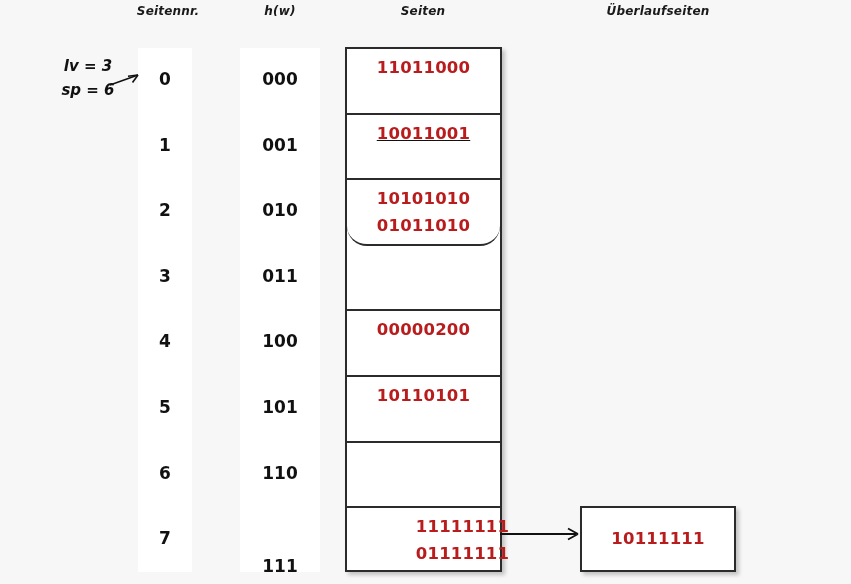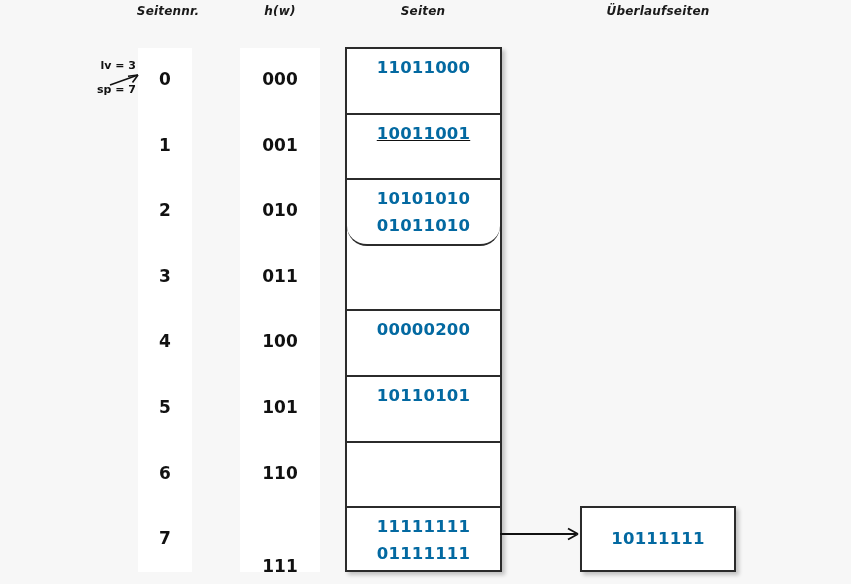--- a/index.html
+++ b/index.html
@@ -50,23 +50,24 @@
   }
   #band-seitennr { left: 138px; width: 54px; }
   #band-hw       { left: 240px; width: 80px; }
 
   
   #annotation {
     position: absolute;
     left: 40px;
     top: 54px;
     width: 96px;
-    text-align: right;
+    text-align: center;
+    font-style: italic;
     font-weight: 700;
-    font-size: 11px;
+    font-size: 15px;
     line-height: 24px;
     color: #111111;
     white-space: nowrap;
   }
   #annotation .ann-line { display: block; }
 
   #annotation-arrow {
     position: absolute;
     left: 108px;
     top: 68px;
@@ -110,21 +111,21 @@
     flex-direction: column;
     align-items: center;
     justify-content: flex-start;
     padding-top: 5px;
   }
   .page-row.last { border-bottom: none; }
   .page-entry {
     font-size: 16.5px;
     font-weight: 600;
     line-height: 27px;
-    color: #0369a1;
+    color: #b91c1c;
     letter-spacing: 0.2px;
   }
 
   
   #overflow-box {
     position: absolute;
     left: 580px;
     top: 506px;
     width: 156px;
     height: 66px;
@@ -155,21 +156,21 @@
   <div class="col-band" id="band-seitennr"></div>
   <div class="col-band" id="band-hw"></div>
 
   <div class="col-header" id="hdr-seitennr">Seitennr.</div>
   <div class="col-header" id="hdr-hw">h(w)</div>
   <div class="col-header" id="hdr-seiten">Seiten</div>
   <div class="col-header" id="hdr-ueber">Überlaufseiten</div>
 
   <div id="annotation">
     <span class="ann-line">lv = 3</span>
-    <span class="ann-line">sp = 7</span>
+    <span class="ann-line">sp = 6</span>
   </div>
   <svg id="annotation-arrow" viewBox="0 0 36 24">
     <line x1="2" y1="17" x2="30" y2="7" stroke="#111111" stroke-width="1.6"></line>
     <path d="M30 7 L20 8.2 M30 7 L24.5 14.5" stroke="#111111" stroke-width="1.6" fill="none"></path>
   </svg>
 
   <div id="seitennr-cells">
       <div class="cell seitennr" style="top: 47px;">0</div>
       <div class="cell seitennr" style="top: 112.6px;">1</div>
       <div class="cell seitennr" style="top: 178.2px;">2</div>
@@ -202,21 +203,21 @@
         <div class="page-entry">01011010</div>
       </div>
       <div class="page-row" style="top: 196.8px;"></div>
       <div class="page-row" style="top: 262.4px;">
         <div class="page-entry">00000200</div>
       </div>
       <div class="page-row" style="top: 328px;">
         <div class="page-entry">10110101</div>
       </div>
       <div class="page-row" style="top: 393.6px;"></div>
-      <div class="page-row last" style="top: 459.2px;">
+      <div class="page-row last" style="top: 459.2px; margin-left: 39px;">
         <div class="page-entry">11111111</div>
         <div class="page-entry">01111111</div>
       </div>
     </div>
 
   <svg id="overflow-arrow" viewBox="0 0 84 24">
     <line x1="0" y1="12" x2="76" y2="12" stroke="#111111" stroke-width="1.8"></line>
     <path d="M78 12 L68 6.5 M78 12 L68 17.5" stroke="#111111" stroke-width="1.8" fill="none"></path>
   </svg>
 

